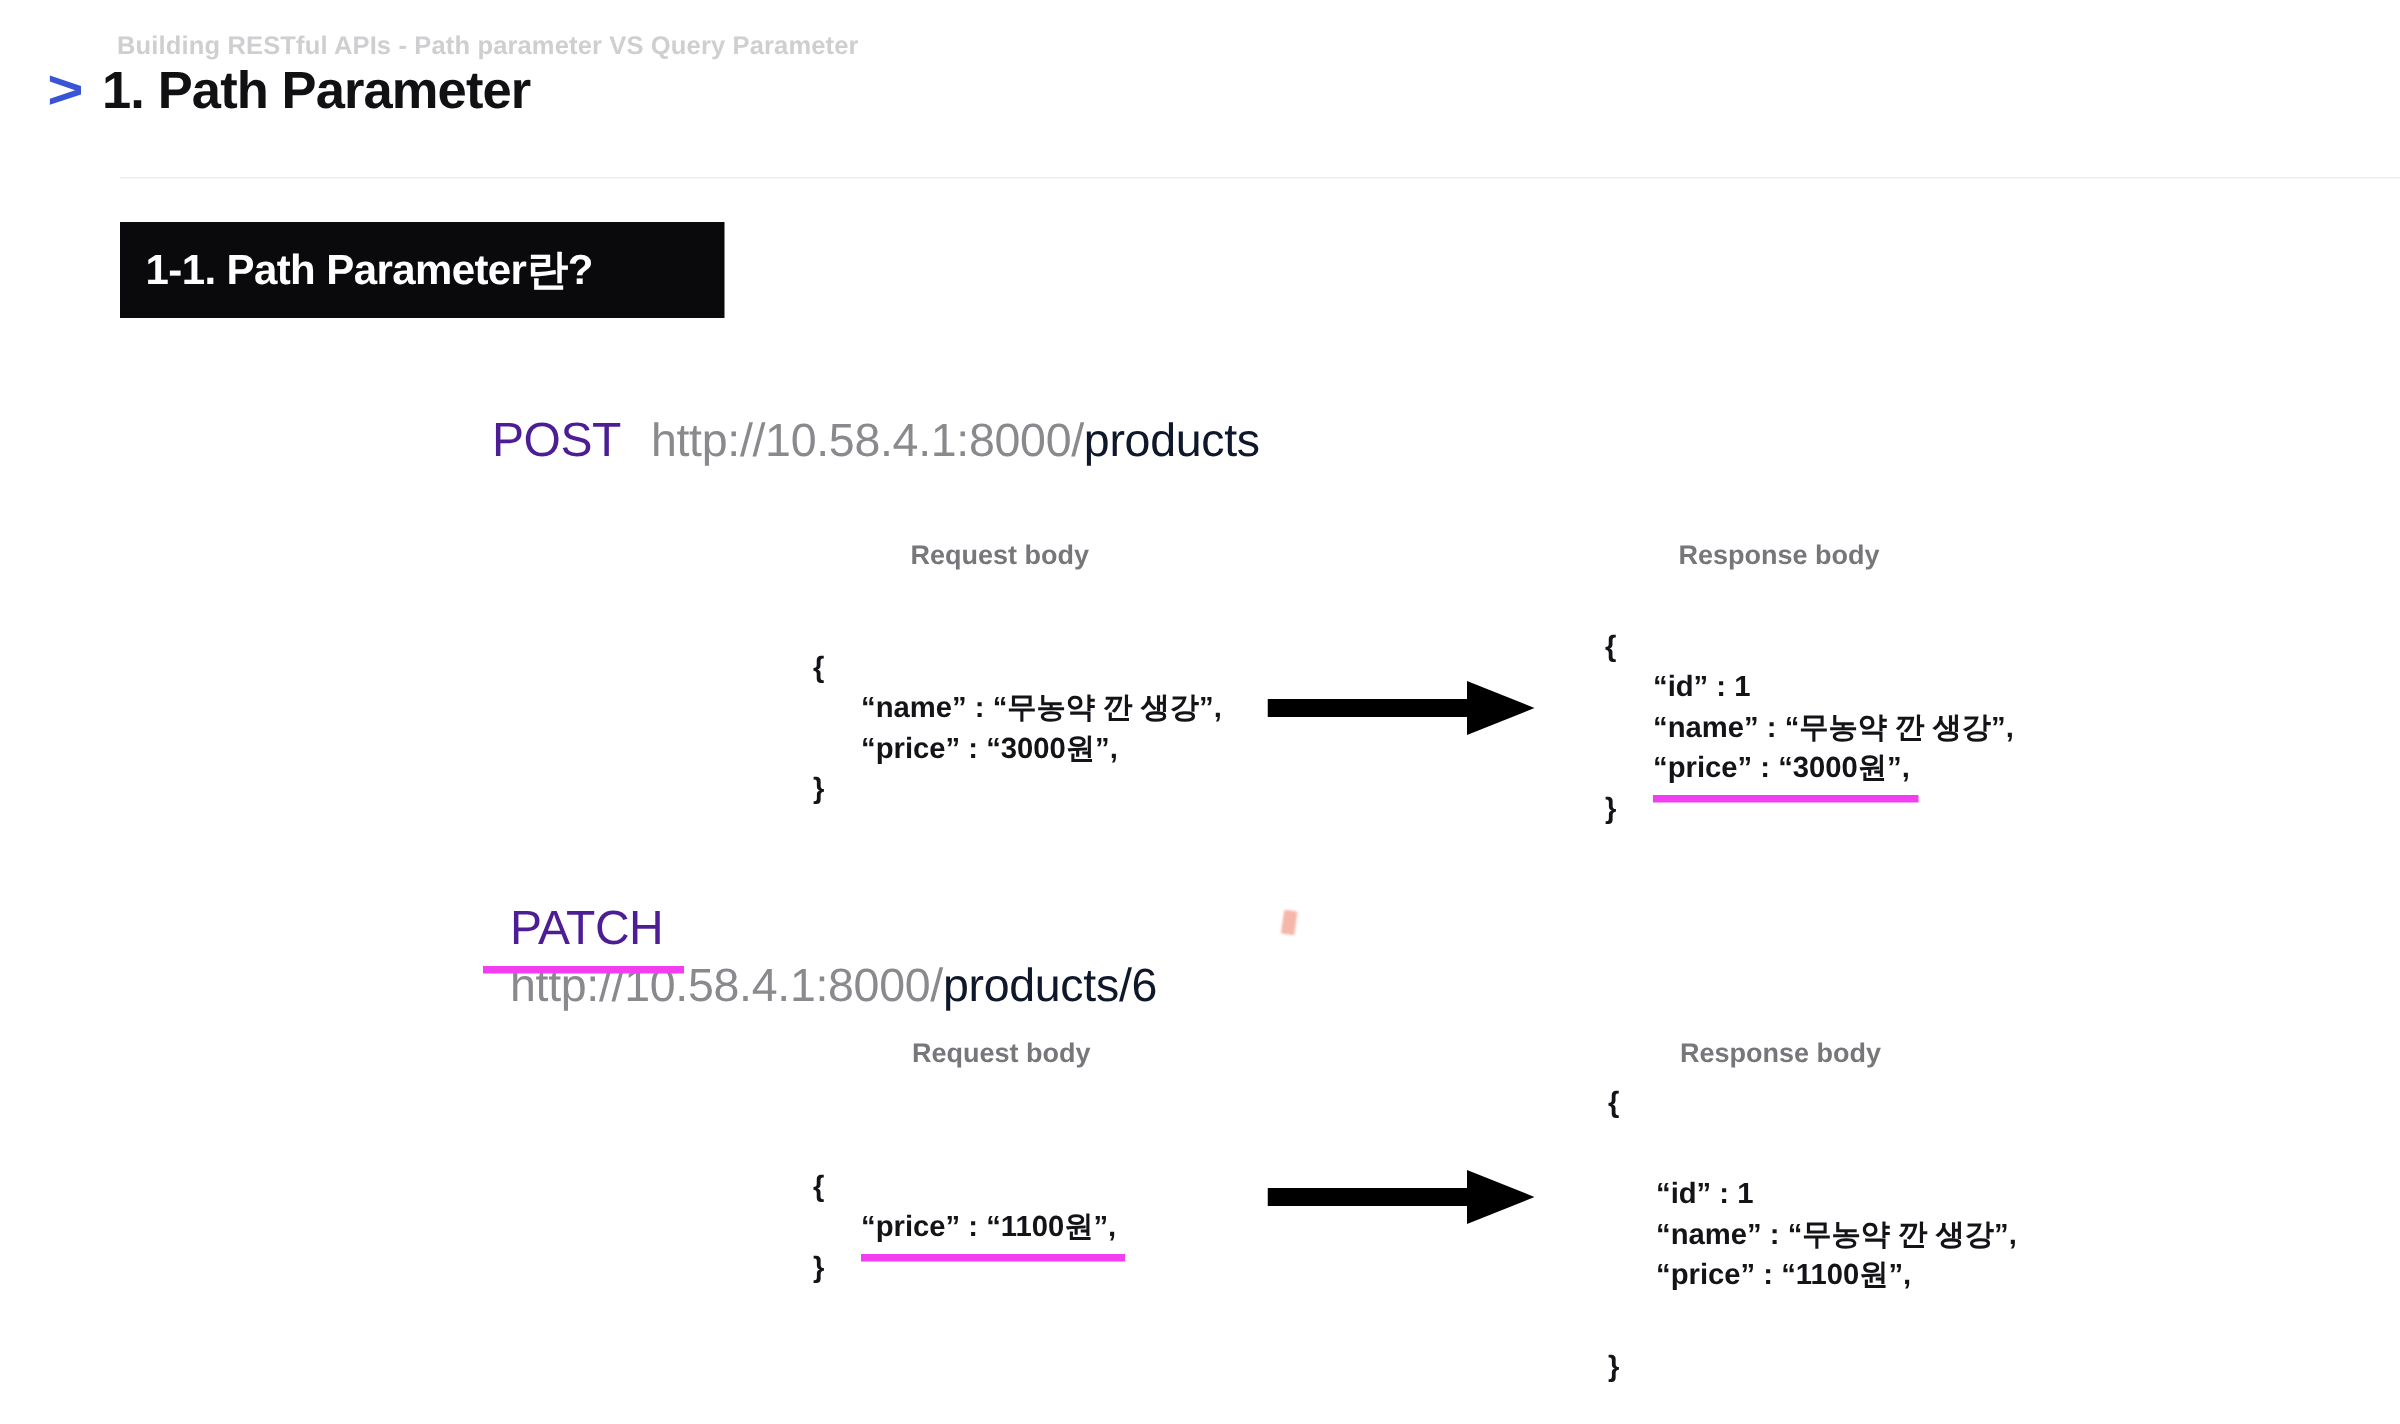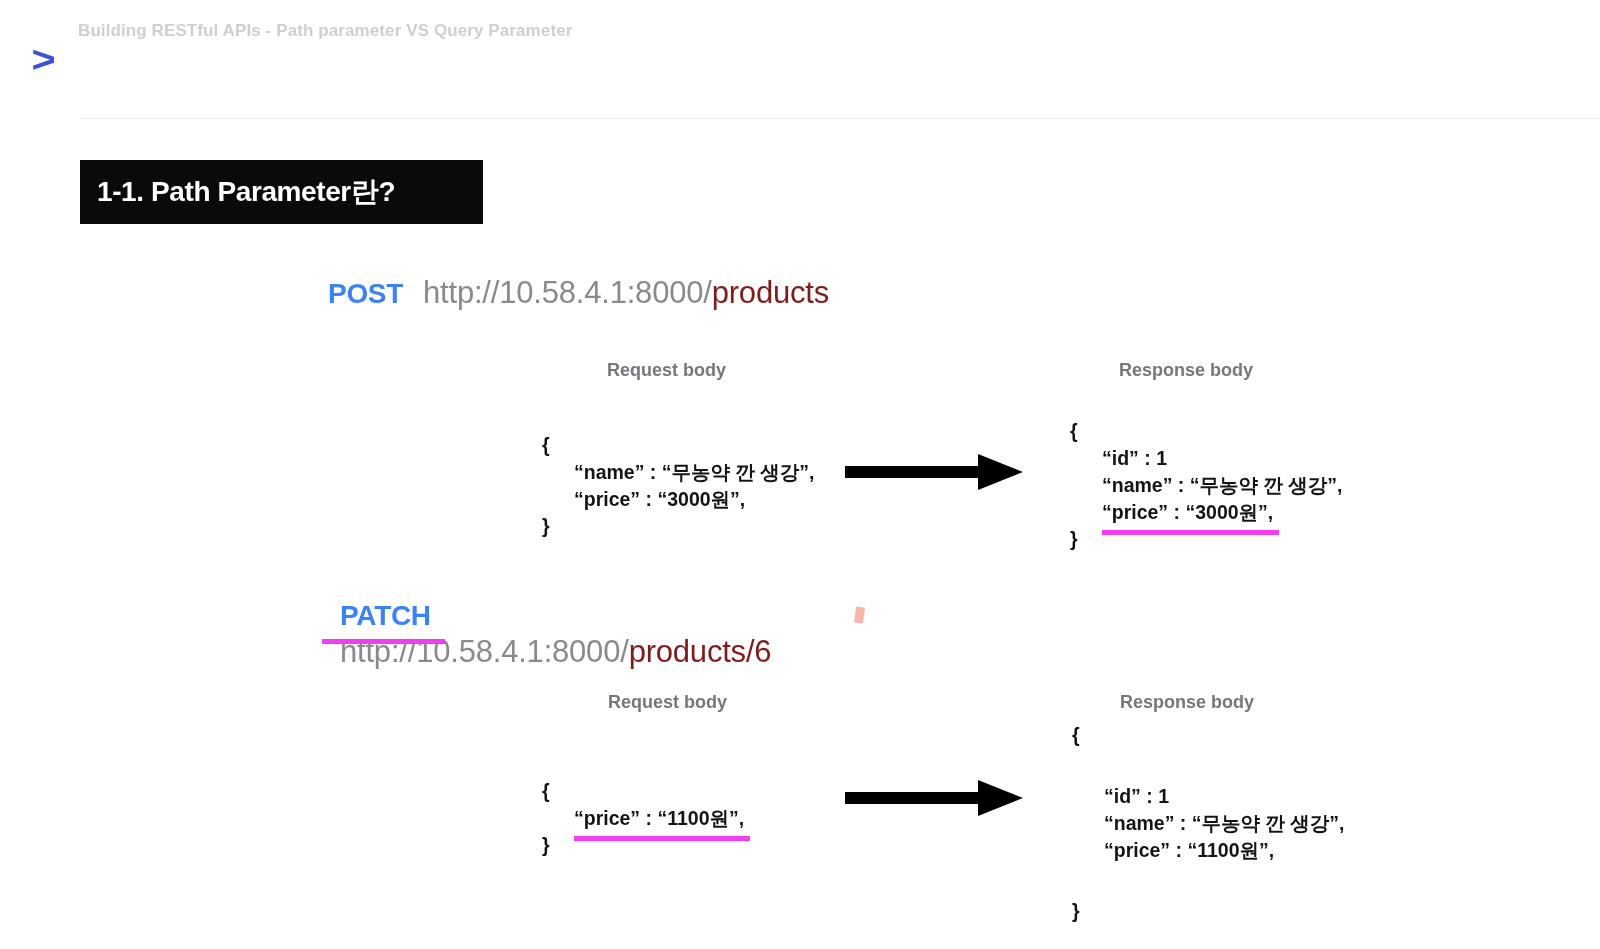--- a/index.html
+++ b/index.html
@@ -57,21 +57,21 @@
     top: 118px;
     right: 0;
     height: 1px;
     background: #ececee;
   }
 
   
   .badge {
     position: absolute;
     left: 80px;
-    top: 160px;
+    top: 148px;
     width: 403px;
     height: 64px;
     background: #0a0a0c;
     display: flex;
     align-items: center;
     box-sizing: border-box;
     padding-left: 17px;
   }
   .badge-label {
     color: #ffffff;
@@ -85,44 +85,44 @@
   .reqline {
     position: absolute;
     white-space: nowrap;
     display: flex;
     align-items: baseline;
   }
   .reqline.post  { left: 328px; top: 275px; }
   .reqline.patch { left: 320px; top: 600px; flex-direction: column; }
 
   .method {
-    font-size: 28px;
-    font-weight: bold;
-    color: #3b82f6;
+    font-size: 32px;
+    font-weight: normal;
+    color: #4c1d95;
     letter-spacing: -0.3px;
     position: relative;
     padding-bottom: 2px;
   }
   .method.underlined::after {
     content: "";
     position: absolute;
     left: -18px;
     right: -14px;
     bottom: -10px;
     height: 5px;
     background: #f03ef0;
   }
   .url {
     font-size: 31px;
     color: #8a8a8e;
     margin-left: 20px;
     letter-spacing: -0.2px;
   }
   .url .path {
-    color: #7f1d1d;
+    color: #0f172a;
   }
 
   
   .cursor-artifact {
     position: absolute;
     left: 855px;
     top: 607px;
     width: 9px;
     height: 16px;
     background: #f07b64;
@@ -171,20 +171,21 @@
     display: block;
   }
 </style>
 </head>
 <body>
 
 <div class="breadcrumb">Building RESTful APIs - Path parameter VS Query Parameter</div>
 
 <div class="page-title-row">
   <span class="chevron">&gt;</span>
+  <span class="page-title">1. Path Parameter</span>
 </div>
 
 <div class="divider"></div>
 
 <div class="badge">
   <span class="badge-label">1-1. Path Parameter란?</span>
 </div>
 
 <div class="reqline post">
   <span class="method">POST</span>

